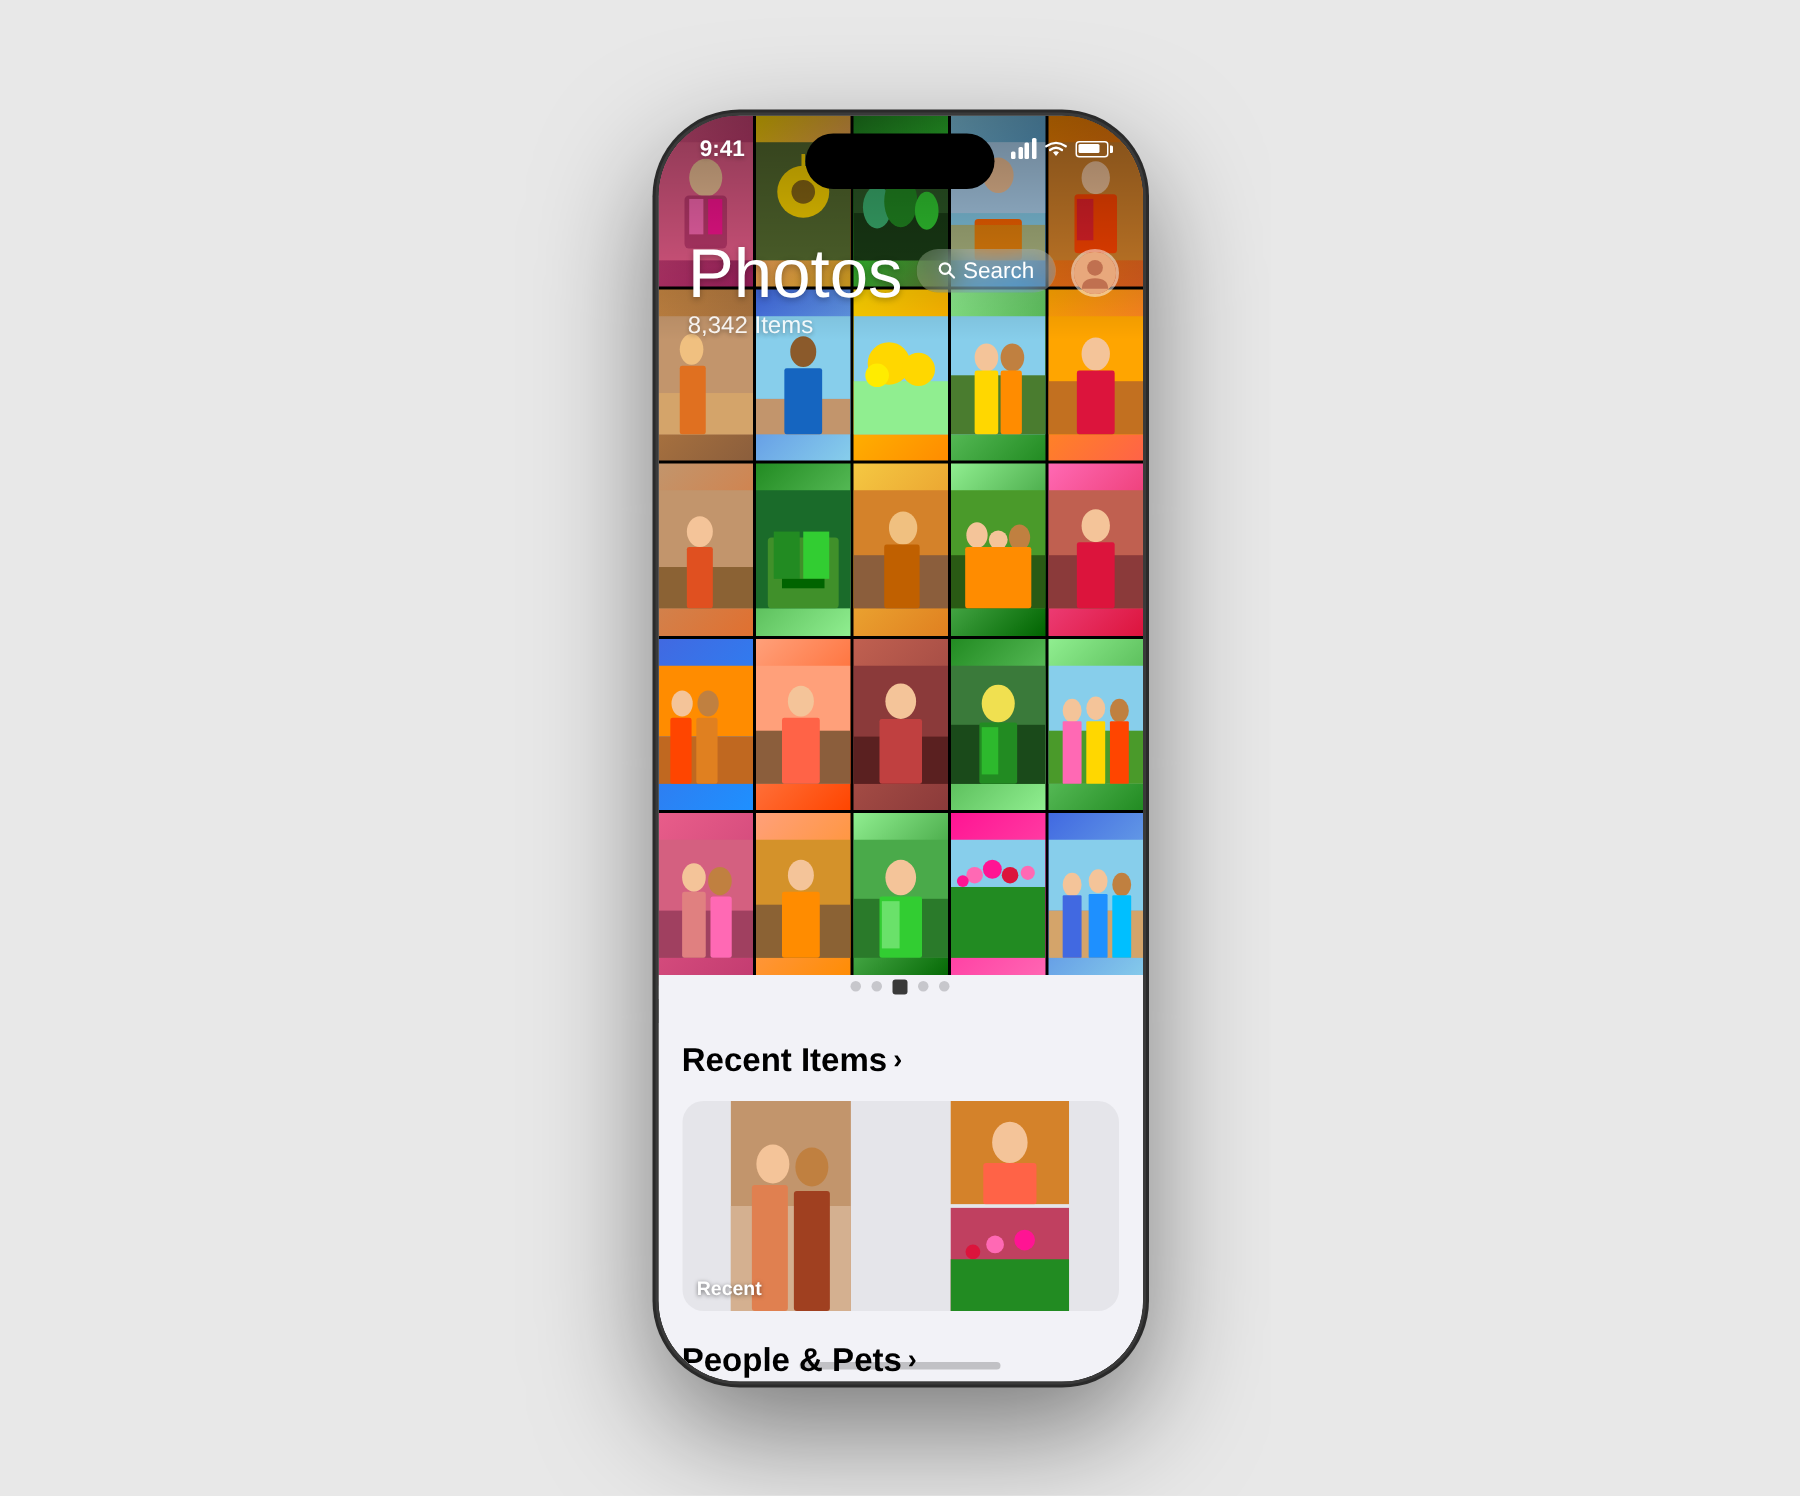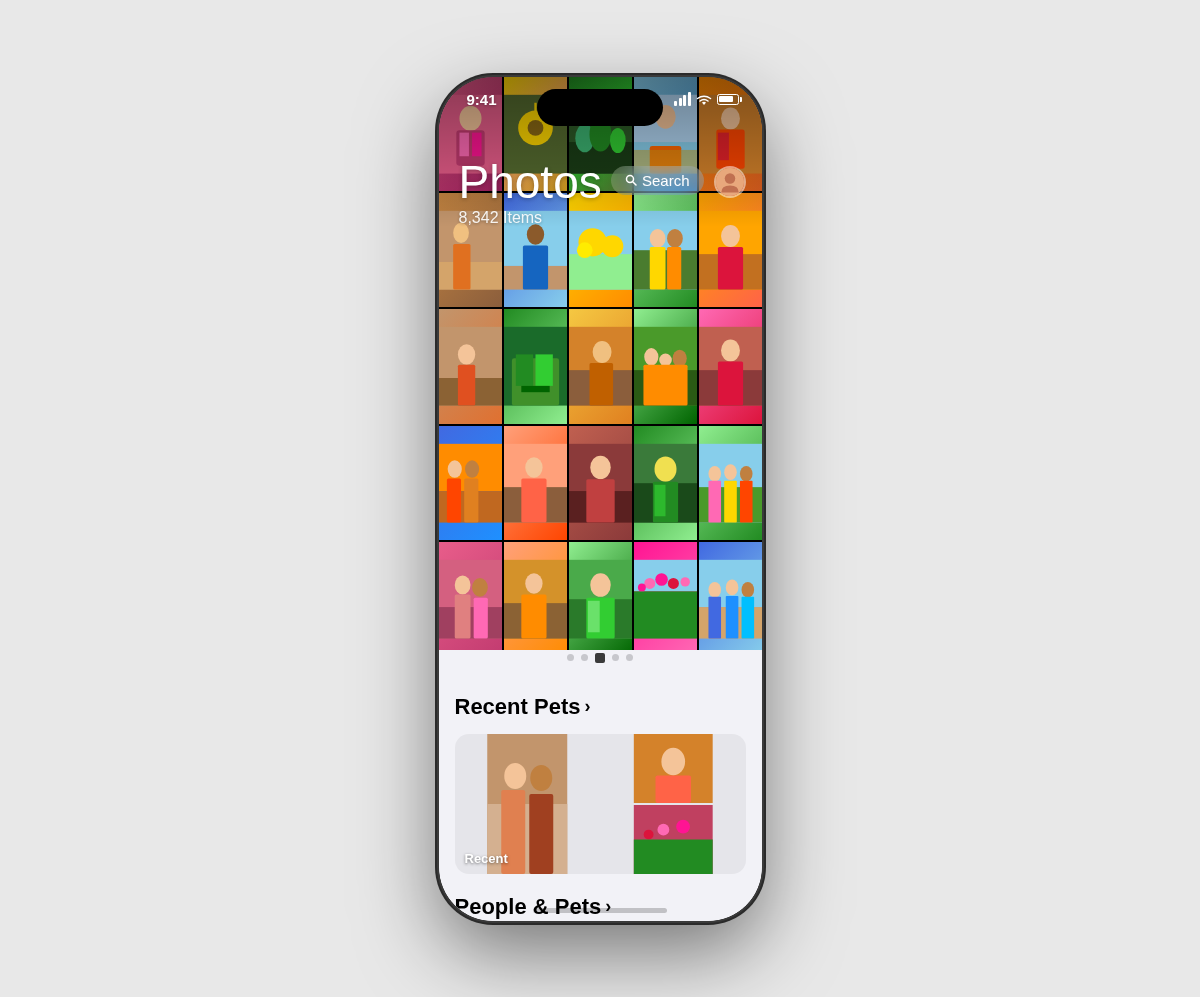--- a/index.html
+++ b/index.html
@@ -575,21 +575,21 @@
       <div class="dot"></div>
       <div class="dot dot-active"></div>
       <div class="dot"></div>
       <div class="dot"></div>
     </div>
 
     <div class="content-area">
 
       <div style="margin-top:12px;">
         <div class="section-header">
-          <span class="section-title">Recent Pets</span>
+          <span class="section-title">Recent Items</span>
           <span class="section-chevron">›</span>
         </div>
 
         <div class="recent-days-row">
 
           <div class="day-card day-card-large">
             <div style="width:100%;height:100%;display:grid;grid-template-columns:1fr 1fr;grid-template-rows:1fr 1fr;gap:2px;">
 
               <div style="grid-row:1/3;grid-column:1;overflow:hidden;">
                 <svg viewBox="0 0 80 140" width="100%" height="100%" xmlns="http://www.w3.org/2000/svg">

